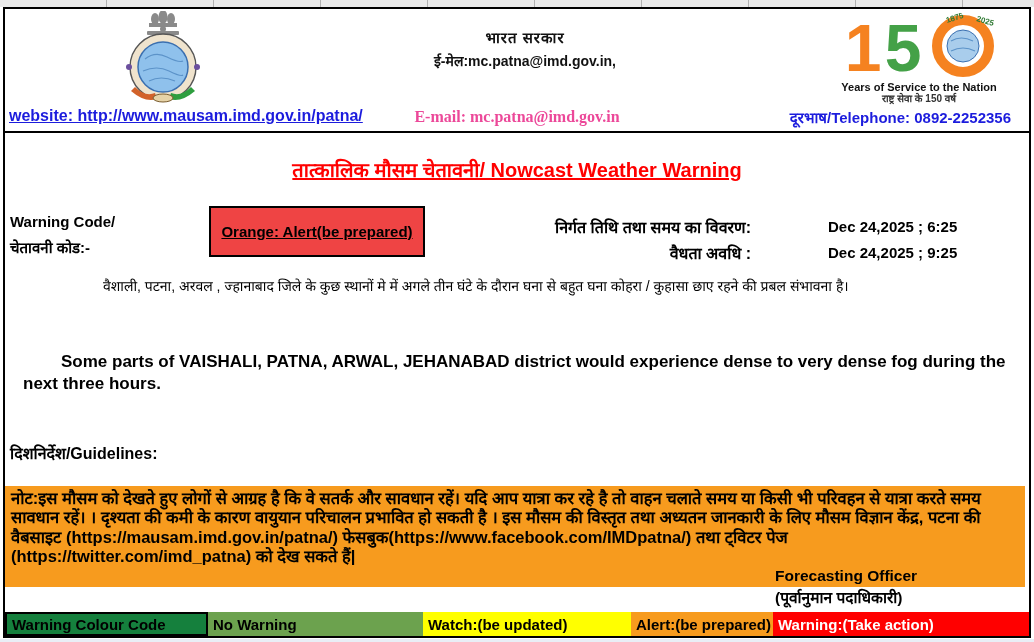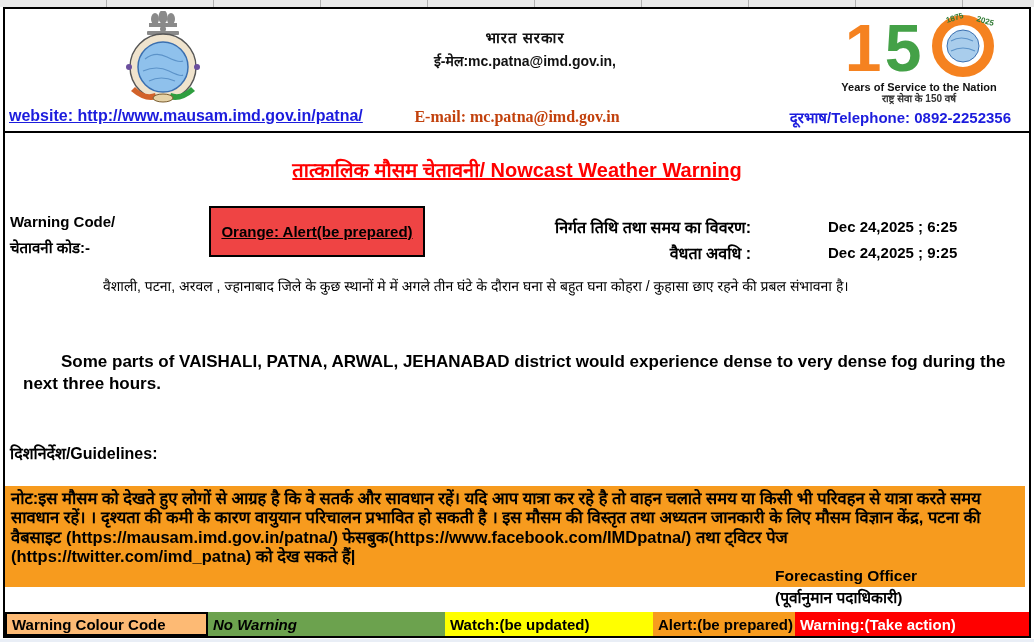--- a/index.html
+++ b/index.html
@@ -20,21 +20,21 @@
   .govt-block { position:absolute; left:360px; top:18px; width:320px; text-align:center; color:#111; }
   .govt-line1 { font-weight:bold; font-size:15px; letter-spacing:1px; }
   .govt-line2 { font-weight:bold; font-size:14px; margin-top:4px; }
   .logo150 { position:absolute; left:806px; top:4px; width:216px; height:90px; text-align:center; }
   .logo150 .tag-en { font-size:11px; font-weight:bold; color:#111; line-height:1.1; }
   .logo150 .tag-hi { font-size:10px; font-weight:bold; color:#333; line-height:1.2; }
 
   
   .contact { position:absolute; top:94px; left:0; right:0; height:30px; border-bottom:2px solid #000; }
   .website { position:absolute; left:4px; top:4px; font-size:16px; font-weight:bold; color:#1c1cdd; text-decoration:underline; }
-  .email   { position:absolute; left:0; right:0; top:5px; text-align:center; font-family:"Liberation Serif","DejaVu Serif",serif; font-size:16px; font-weight:bold; color:#c2410c; }
+  .email   { position:absolute; left:0; right:0; top:5px; text-align:center; font-family:"Liberation Serif","DejaVu Serif",serif; font-size:16px; font-weight:bold; color:#ec4899; }
   .phone   { position:absolute; right:18px; top:4px; font-size:15px; font-weight:bold; color:#1c1cdd; }
 
   
   .title { position:absolute; top:147px; left:0; right:0; text-align:center;
     color:#ff0000; font-weight:bold; font-size:20px; text-decoration:underline; }
 
   
   .wcode-label { position:absolute; left:5px; top:200px; font-size:15px; font-weight:bold; line-height:1.7; color:#000; }
   .alert-box { position:absolute; left:204px; top:197px; width:216px; height:51px;
     background:#ef4444; border:2px solid #000; display:flex; align-items:center; justify-content:center; }
@@ -52,22 +52,22 @@
   .guidelines { position:absolute; left:5px; top:433px; font-size:16px; font-weight:bold; color:#000; }
 
   .note { position:absolute; left:0; top:477px; width:1020px; background:#f79b1e;
     padding:3px 6px 21px 6px; font-size:16.5px; font-weight:bold; color:#000; line-height:1.17; }
 
   .signature { position:absolute; left:770px; top:556px; font-size:15.5px; font-weight:bold; color:#000; line-height:1.45; }
 
   
   .colour-bar { position:absolute; left:0; right:0; bottom:0; height:24px; display:flex; }
   .colour-bar .cell { display:flex; align-items:center; padding-left:5px; font-size:15px; font-weight:bold; color:#000; }
-  .cc-label { width:203px; background:#fdba74; border:2px solid #000; font-size:15px;text-align:right; }
-  .cc-green { width:237px;font-style:italic; }
+  .cc-label { width:203px; background:#15803d; border:2px solid #000; font-size:15px;text-align:right; }
+  .cc-green { width:215px; }
   .cc-yellow{ width:208px; }
   .cc-orange{ width:142px; }
   .cc-red   { flex:1; color:#fff !important; }
 </style>
 </head>
 <body>
 
 <div id="stage">
 
   <div class="xl-strip"></div>

